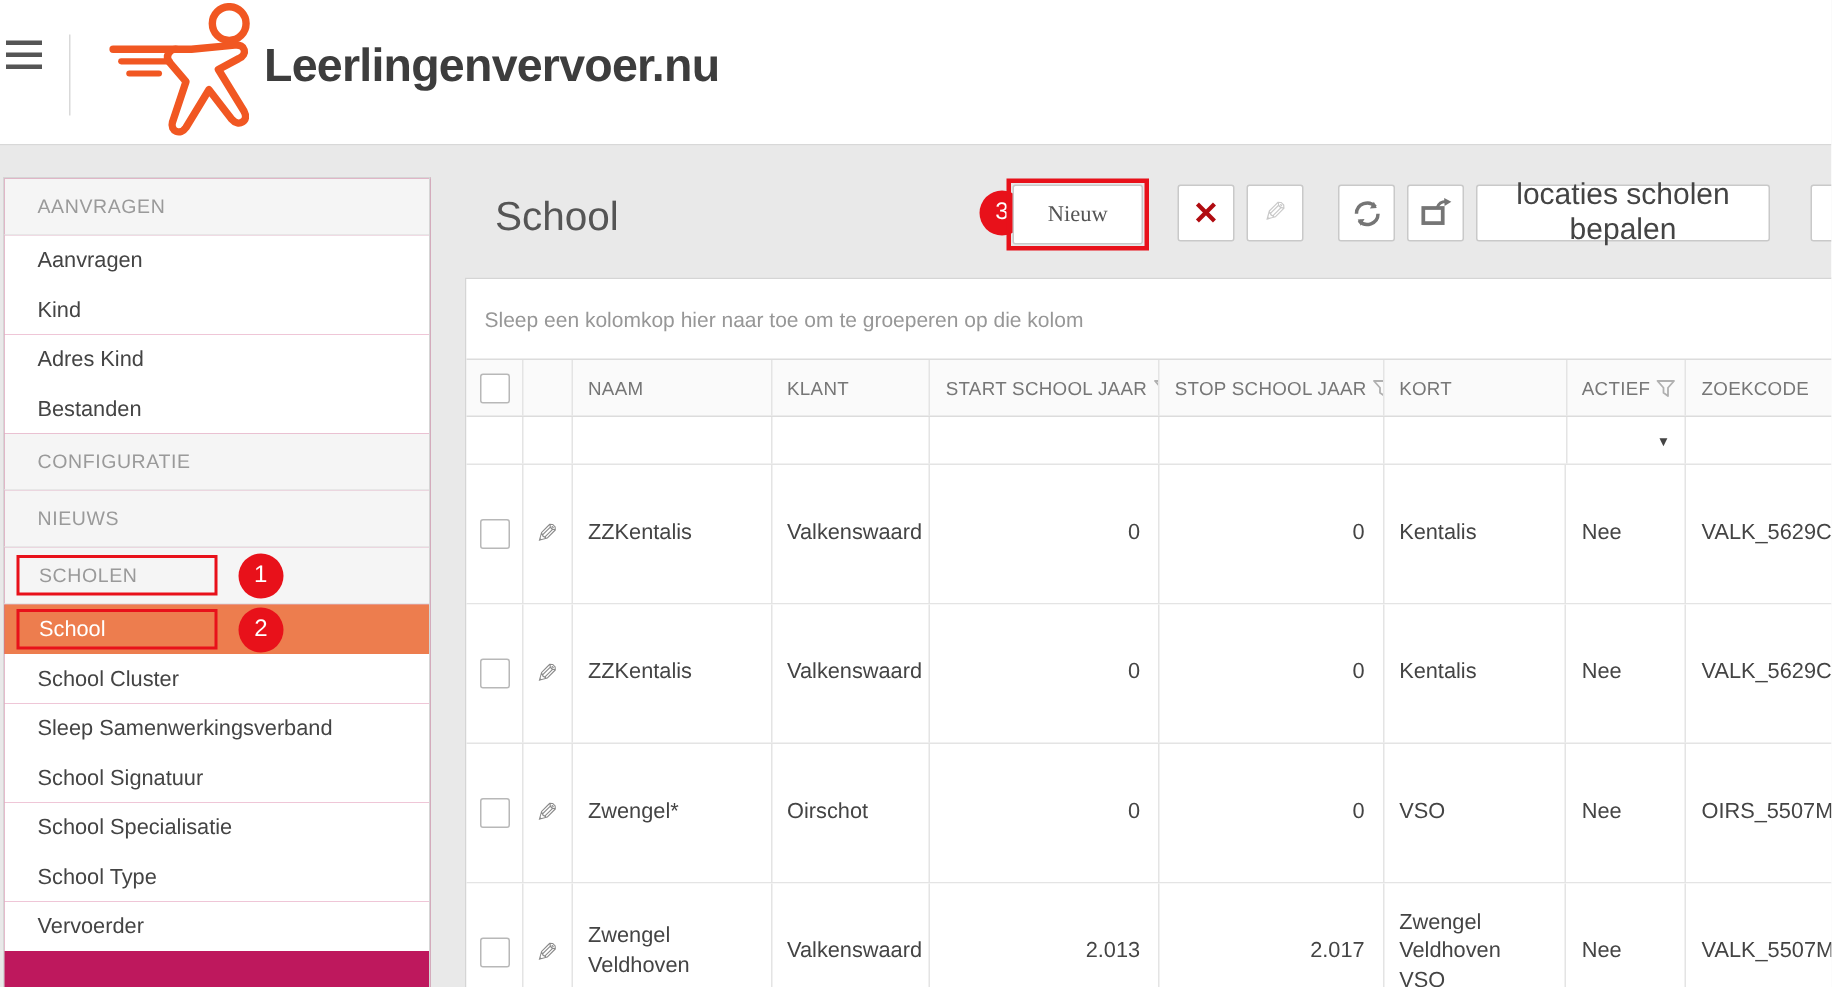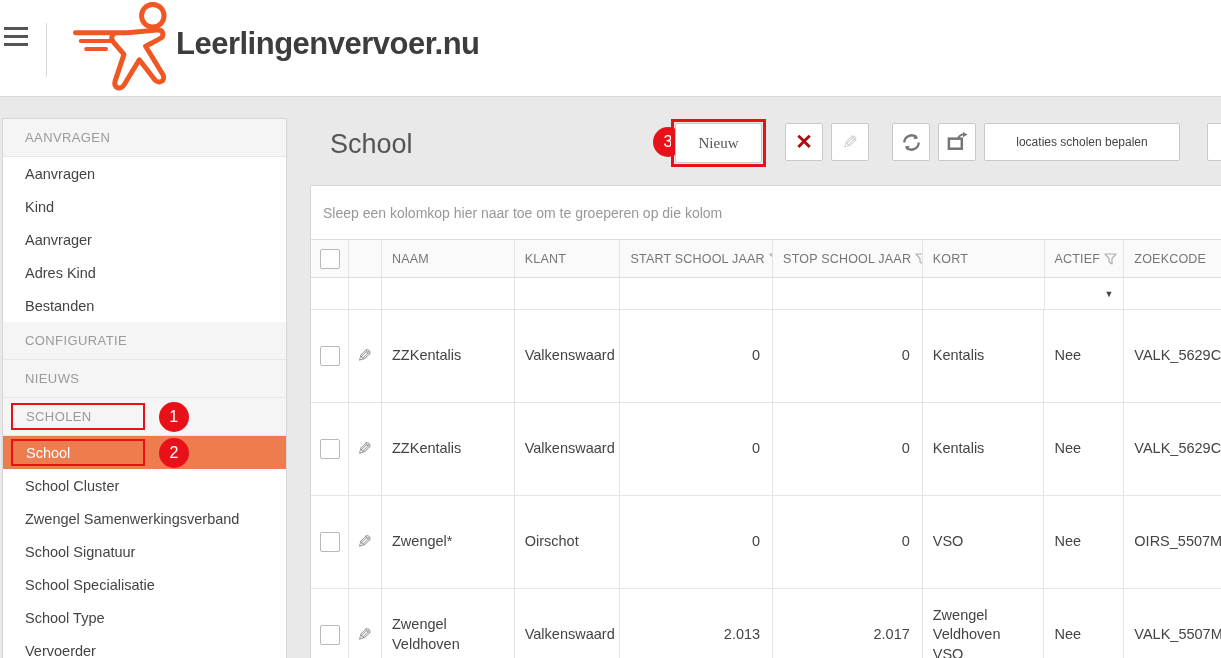--- a/index.html
+++ b/index.html
@@ -42,21 +42,21 @@
   .new-annotation{position:absolute;left:671px;top:119px;border:3px solid var(--red);padding:1px;}
   .btn-new{width:87px;height:40px;font-size:15px;font-family:Liberation Serif, serif;}
   .badge-3{position:absolute;left:639px;top:127px;}
   .icon-btn{position:absolute;top:123px;width:38px;height:38px;}
   .btn-delete{left:785px;}
   .btn-delete .x{color:var(--xred);font-size:21px;font-weight:bold;}
   .btn-edit{left:831px;}
   .btn-edit .pencil{color:#c9c9c9;font-size:19px;display:inline-block;transform:scaleX(-1);}
   .btn-refresh{left:892px;}
   .btn-export{left:938px;}
-  .btn-locaties{position:absolute;left:984px;top:123px;width:196px;height:38px;font-size:12px;color:#444;}
+  .btn-locaties{position:absolute;left:984px;top:123px;width:196px;height:38px;font-size:20px;color:#444;}
   .btn-partial{position:absolute;left:1207px;top:123px;width:60px;height:38px;}
 
   
   .grid{position:absolute;left:310px;top:185px;width:960px;background:#fff;border:1px solid #d5d5d5;}
   .group-panel{height:54px;display:flex;align-items:center;padding-left:12px;color:#979797;font-size:14px;background:#fff;border-bottom:1px solid var(--border);}
   .hdr-row{display:flex;height:38px;background:#fafafa;border-bottom:1px solid var(--border);}
   .hdr-cell{display:flex;align-items:center;border-right:1px solid var(--cell-border);color:var(--hdr-txt);font-size:12.5px;letter-spacing:.2px;padding:0 6px 0 10px;cursor:pointer;overflow:hidden;white-space:nowrap;}
   .hdr-cell .sp{flex:1;}
   .sort-arrow{color:#8a8a8a;font-size:13px;margin:0 4px;}
   .filter-ic{flex:none;margin-left:4px;}
@@ -98,23 +98,20 @@
       <div class="nav-header">
         <span>AANVRAGEN</span>
       </div>
       <div class="nav-item">
         <span>Aanvragen</span>
       </div>
       <div class="nav-item">
         <span>Kind</span>
       </div>
       <div class="nav-item">
-        <span>Aanvrager</span>
-      </div>
-      <div class="nav-item">
         <span>Adres Kind</span>
       </div>
       <div class="nav-item">
         <span>Bestanden</span>
       </div>
       <div class="nav-header">
         <span>CONFIGURATIE</span>
       </div>
       <div class="nav-header">
         <span>NIEUWS</span>
@@ -128,21 +125,21 @@
       <div class="nav-item selected nav-row annotated">
         <span class="redbox">
           <span>School</span>
         </span>
         <span class="badge">2</span>
       </div>
       <div class="nav-item">
         <span>School Cluster</span>
       </div>
       <div class="nav-item">
-        <span>Zwengel Samenwerkingsverband</span>
+        <span>Sleep Samenwerkingsverband</span>
       </div>
       <div class="nav-item">
         <span>School Signatuur</span>
       </div>
       <div class="nav-item">
         <span>School Specialisatie</span>
       </div>
       <div class="nav-item">
         <span>School Type</span>
       </div>

